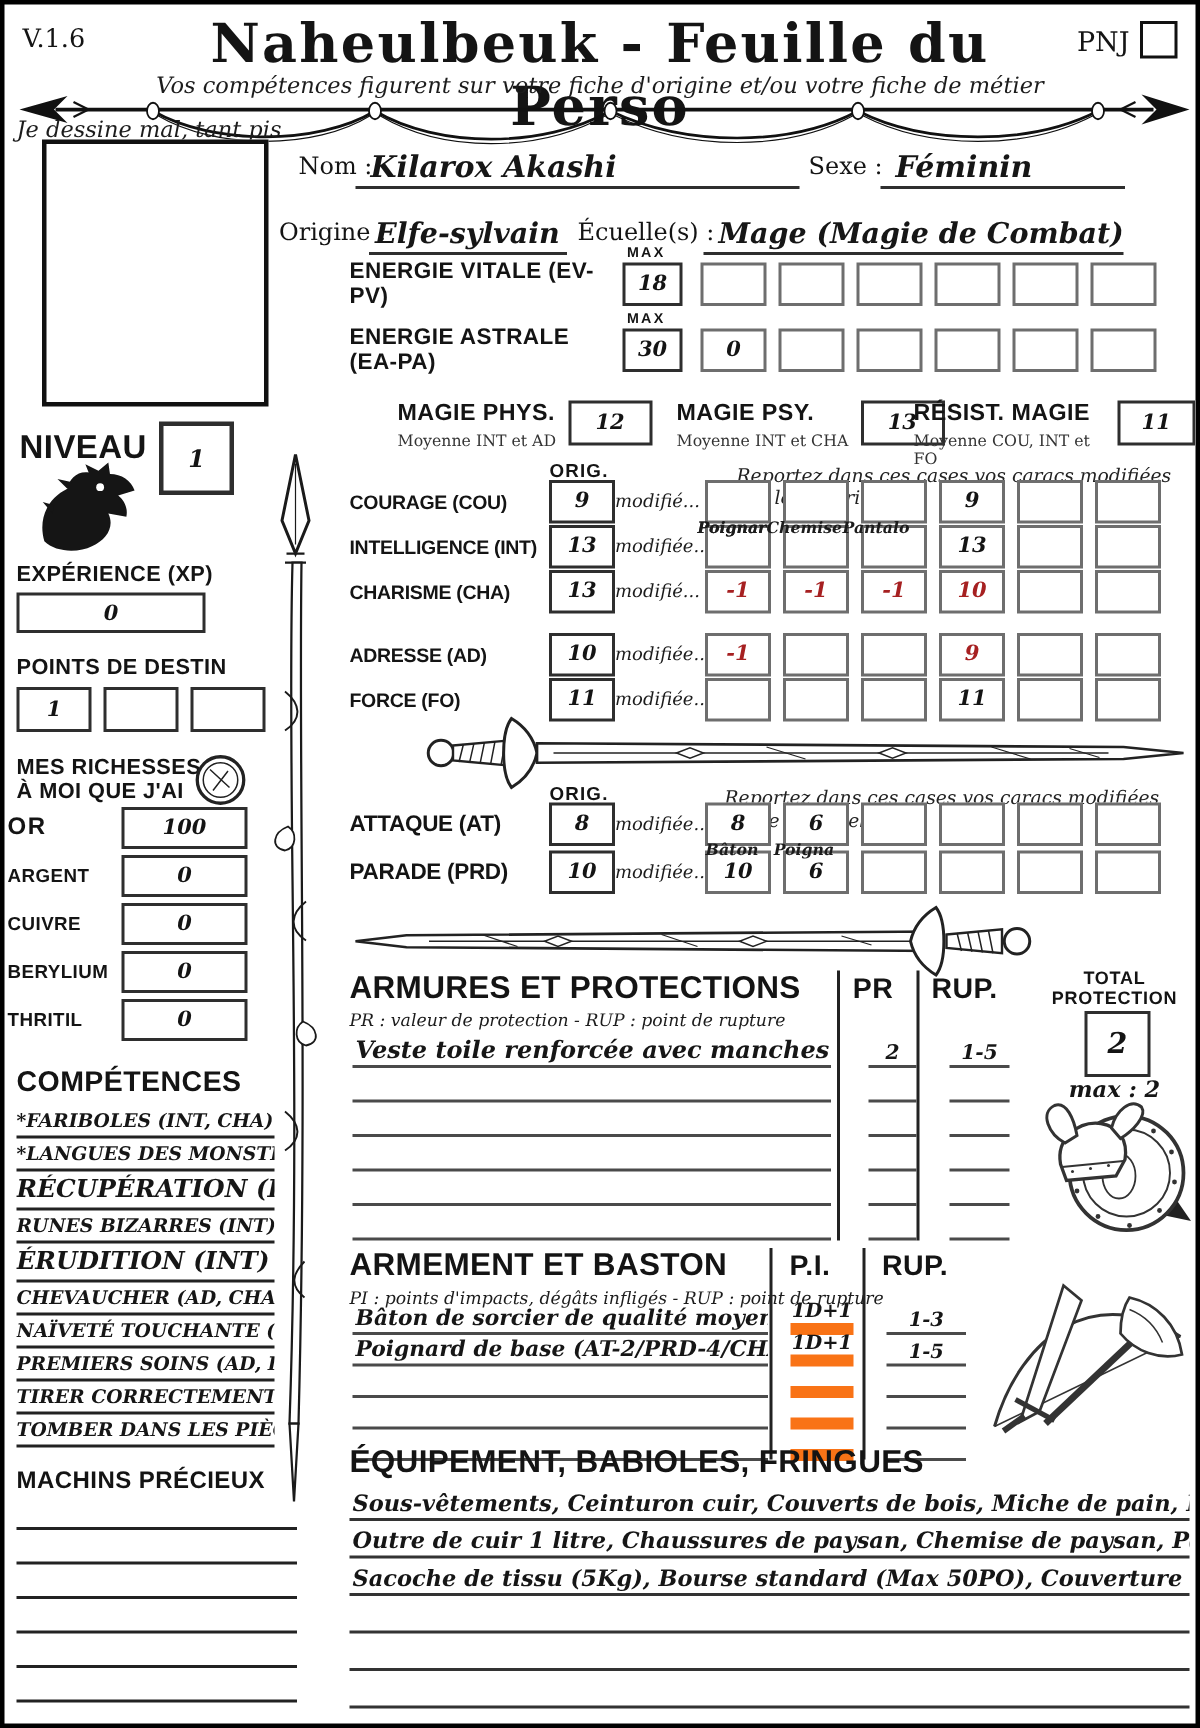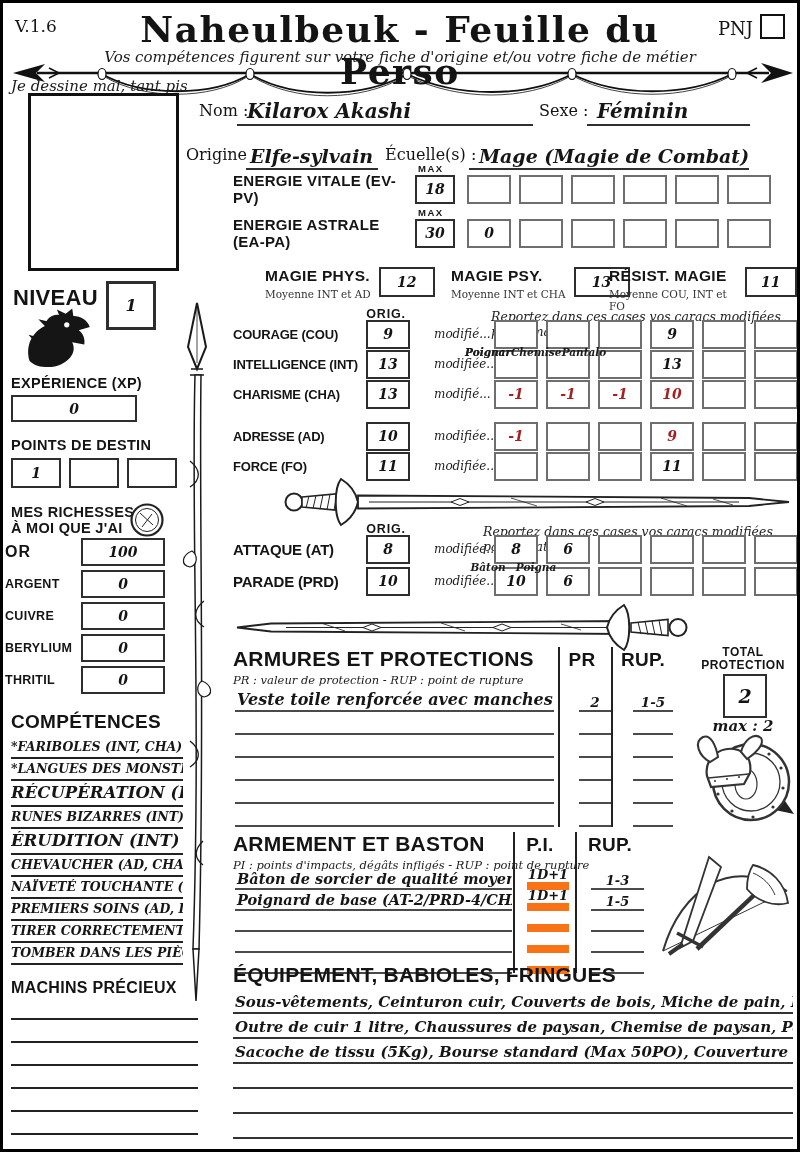--- a/index.html
+++ b/index.html
@@ -35,21 +35,21 @@
   .magic-group{display:flex;align-items:flex-start;}
   .mg-label{font-size:15.5px;}
   .mg-sub{font-family:"DejaVu Serif",serif;font-size:10.5px;color:#333;margin-top:3px;}
   .mg-box{width:52px;height:26px;margin-left:8px;}
   .orig-tag{width:40px;text-align:center;font-size:12.5px;letter-spacing:.8px;}
   .report-note{font-size:12.5px;color:#222;}
   
   .stat-row{display:flex;align-items:center;height:26px;margin-bottom:4px;}
   .stat-label{width:133px;font-size:13px;letter-spacing:-0.2px;}
   .orig-box{width:40px;height:25px;}
-  .modif{width:52px;text-align:left;font-size:12px;padding-left:24px;}
+  .modif{width:52px;text-align:left;font-size:12px;}
   .cell{width:40px;height:25px;margin-left:8px;position:relative;}
   .cell-note{position:absolute;top:25px;left:-5px;width:50px;text-align:center;font-size:10.5px;
              font-style:italic;font-weight:bold;white-space:nowrap;}
   .stats-host > div:nth-of-type(3){margin-bottom:16px;}
   .combat-host > div{margin-bottom:6px;}
   
   .sec-title{font-size:21px;letter-spacing:.2px;}
   .sec-sub{font-size:11.5px;}
   .col-head{font-size:19px;text-align:center;}
   .vline{position:absolute;width:2px;background:#222;}

